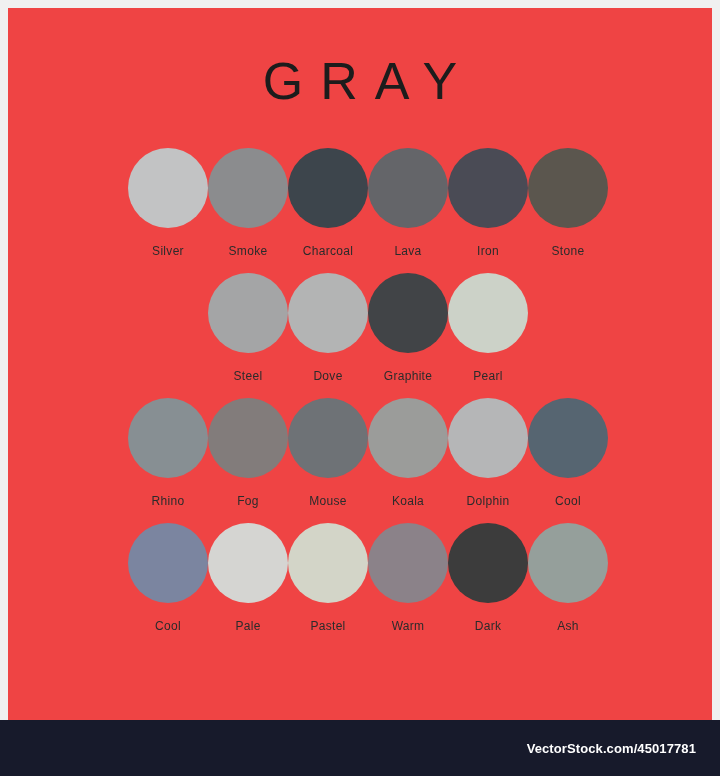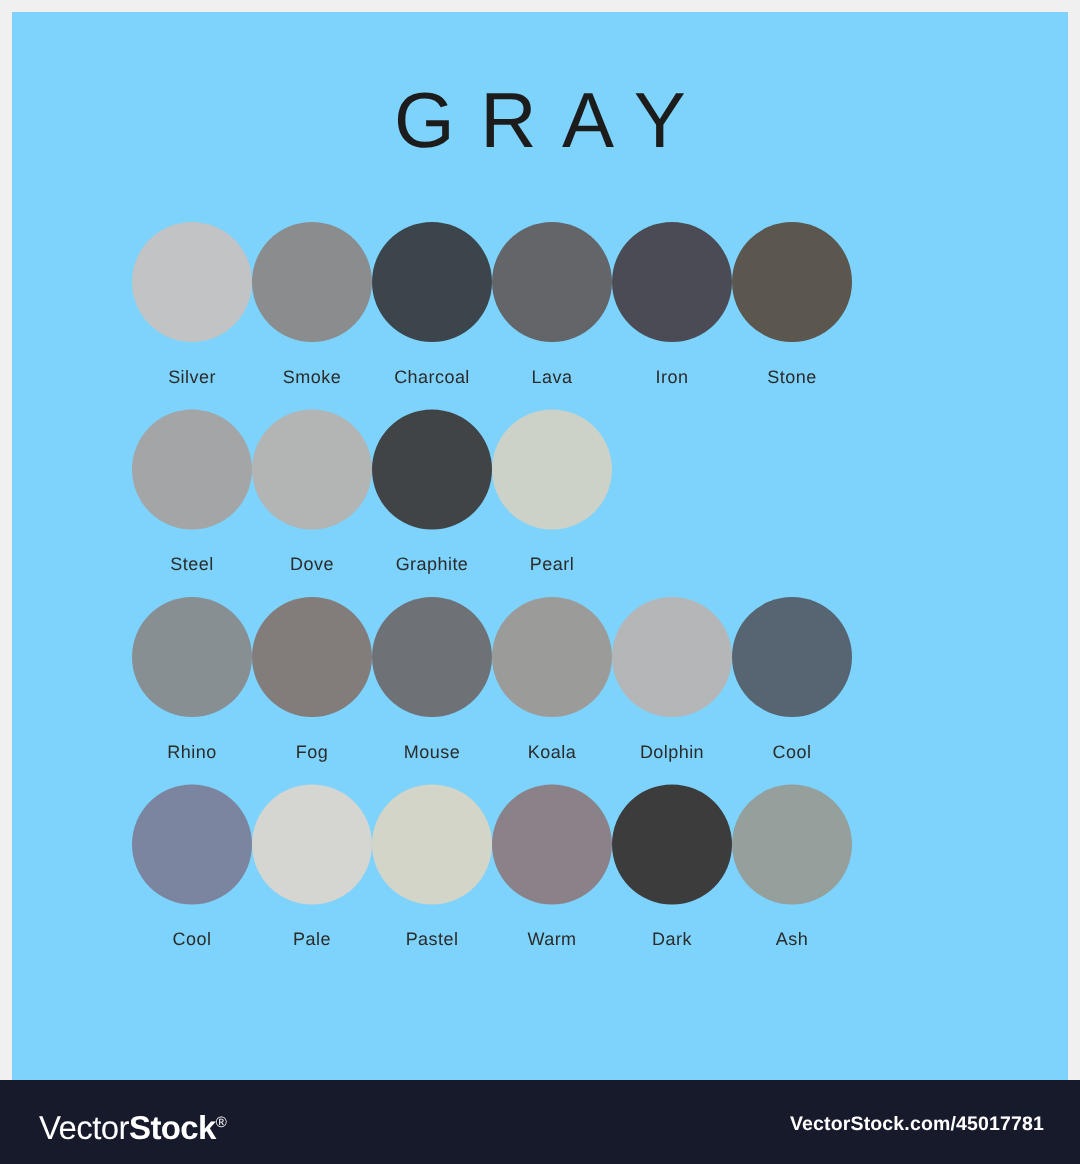--- a/index.html
+++ b/index.html
@@ -49,21 +49,21 @@
 
   .palette {
     position: absolute;
     top: 140px;
     left: 80px;
     width: 560px;
   }
 
   .row {
     display: flex;
-    justify-content: flex-start;
+    justify-content: center;
     align-items: flex-start;
     margin-bottom: 15px;
   }
 
   .swatch {
     width: 80px;
     display: flex;
     flex-direction: column;
     align-items: center;
   }
@@ -124,21 +124,21 @@
     color: #ffffff;
     letter-spacing: 0.1px;
     white-space: nowrap;
   }
 </style>
 </head>
 <body>
 
 <div class="stage" style="background: rgb(240, 240, 240);">
 
-  <div class="card" style="background: #7dd3fc;">
+  <div class="card" style="background: #ef4444;">
 
     <div class="title">GRAY</div>
 
     <div class="palette">
 
       <div class="row">
         <div class="swatch">
           <div class="chip" style="background: rgb(194, 195, 196);"></div>
           <div class="chip-label">Silver</div>
         </div>
@@ -234,19 +234,16 @@
         <div class="swatch">
           <div class="chip" style="background: rgb(149, 159, 155);"></div>
           <div class="chip-label">Ash</div>
         </div>
       </div>
 
     </div>
   </div>
 
   <div class="footer" style="background: rgb(23, 26, 43);">
-    <div class="brand">
-      <span class="brand-light">Vector</span><span class="brand-bold">Stock</span><span class="brand-reg">®</span>
-    </div>
     <div class="footer-url">VectorStock.com/45017781</div>
   </div>
 
 </div>
 
 </body></html>

